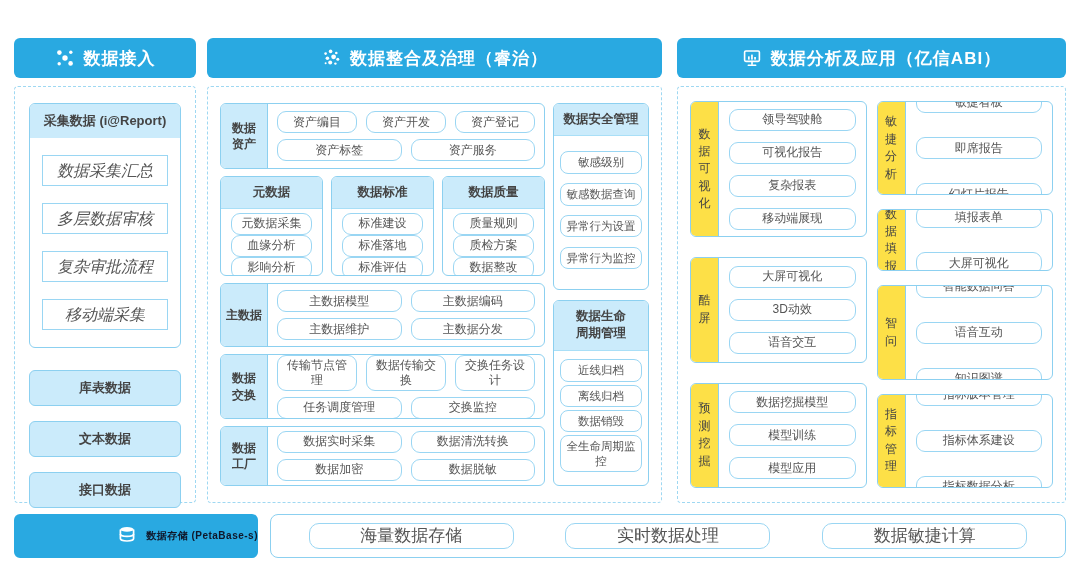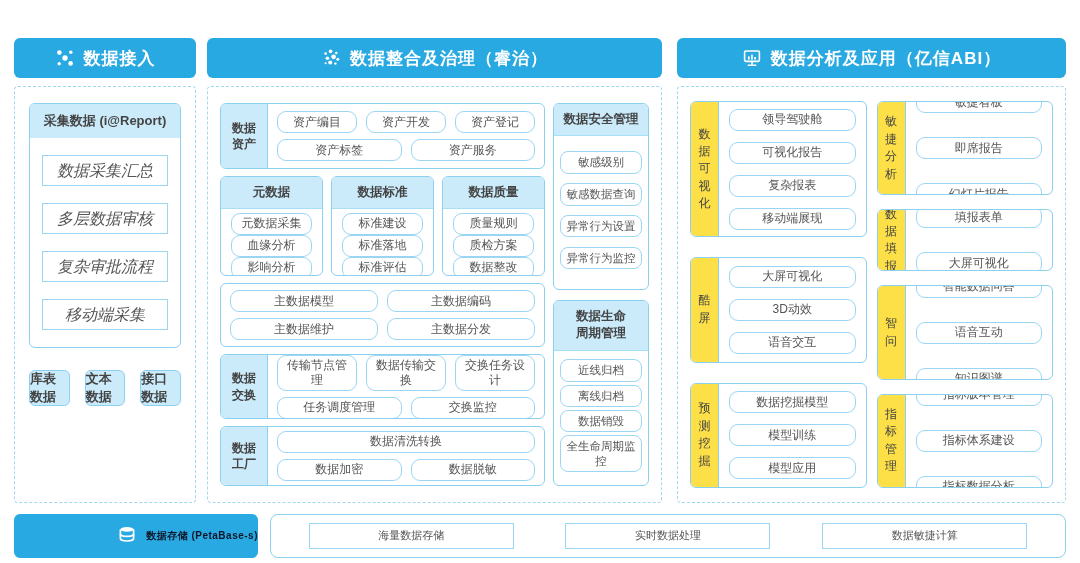--- a/index.html
+++ b/index.html
@@ -20,21 +20,21 @@
 
   
   .group{border:1px solid #8CD0F0;border-radius:6px;background:#fff;overflow:hidden;}
   .group-hd{background:#CBEBFB;text-align:center;font-size:13px;font-weight:600;padding:8px 4px;color:#444;}
   .pill{box-sizing:border-box;border:1px solid #9AD6F3;border-radius:9px;background:#fff;display:flex;align-items:center;justify-content:center;text-align:center;font-size:12px;color:#555;min-height:22px;padding:2px 4px;line-height:1.25;}
 
   
   .panel.left{padding:16px 14px;}
   .collect-bd{padding:17px 12px;display:flex;flex-direction:column;gap:17px;}
   .pill.tall{min-height:31px;border-radius:0;font-size:16px;font-style:italic;}
-  .src-list{margin-top:22px;display:flex;gap:15px;}
+  .src-list{margin-top:22px;display:flex;flex-direction:column;gap:15px;}
   .src-box{background:#CBEBFB;border:1px solid #8CD0F0;border-radius:6px;height:34px;display:flex;align-items:center;justify-content:center;font-size:13px;font-weight:600;color:#444;}
 
   
   .panel.mid{padding:16px 12px;}
   .mid-wrap{display:flex;gap:8px;height:100%;}
   .mid-left{flex:1;display:flex;flex-direction:column;gap:7px;min-width:0;}
   .lrow{display:flex;border:1px solid #8CD0F0;border-radius:6px;overflow:hidden;background:#fff;}
   .h-asset{height:66px;} .h-master{height:64px;} .h-exchange{height:64px;} .h-factory{height:60px;}
   .row-label{width:46px;flex:none;background:#CBEBFB;border-right:1px solid #8CD0F0;display:flex;align-items:center;justify-content:center;font-size:12px;font-weight:600;color:#444;}
   .row-label .w2{display:inline-block;width:26px;word-break:break-all;line-height:1.35;text-align:center;}
@@ -59,21 +59,21 @@
   .rgroup{display:flex;border:1px solid #8CD0F0;border-radius:6px;overflow:hidden;background:#fff;}
   .r-label{width:27px;flex:none;background:#fde047;border-right:1px solid #8CD0F0;display:flex;align-items:center;justify-content:center;font-size:12px;font-weight:400;color:#444;padding:6px 0;}
   .r-label .w1{display:inline-block;width:13px;word-break:break-all;line-height:1.45;text-align:center;}
   .r-body{flex:1;display:flex;flex-direction:column;justify-content:center;padding:9px 10px;gap:24px;min-width:0;}
   .r-col.c1 .r-body{gap:11px;padding:12px 10px;}
 
   
   .bottom-row{margin-top:11px;display:flex;align-items:center;}
   .storage-btn{width:244px;flex:none;height:44px;background:#29A9E1;border-radius:6px;color:#0f172a;display:flex;align-items:center;justify-content:flex-end;gap:9px;font-size:10px;font-weight:bold;letter-spacing:.5px;}
   .storage-box{flex:1;margin-left:12px;height:44px;box-sizing:border-box;border:1px solid #8CD0F0;border-radius:8px;display:flex;align-items:center;justify-content:space-around;padding:0 12px;background:#fff;}
-  .storage-box .pill{width:205px;height:26px;border-radius:0;font-size:11px;flex:none;}
+  .storage-box .pill{width:205px;height:26px;border-radius:10px;font-size:17px;flex:none;}
 </style>
 </head>
 <body>
 
 <div class="page">
 
   <div class="row">
     <div class="hdr w-left">
       <span>
         <svg width="20" height="20" viewBox="0 0 20 20">
@@ -181,20 +181,23 @@
               <div class="vg-hd">数据质量</div>
               <div class="vg-bd">
                 <div class="pill">质量规则</div>
                 <div class="pill">质检方案</div>
                 <div class="pill">数据整改</div>
               </div>
             </div>
           </div>
 
           <div class="lrow h-master">
+            <div class="row-label">
+                <span>主数据</span>
+              </div>
             <div class="row-body">
               <div class="prow">
                 <div class="pill">主数据模型</div>
                 <div class="pill">主数据编码</div>
               </div>
               <div class="prow">
                 <div class="pill">主数据维护</div>
                 <div class="pill">主数据分发</div>
               </div>
             </div>
@@ -216,20 +219,21 @@
               </div>
             </div>
           </div>
 
           <div class="lrow h-factory">
             <div class="row-label">
                 <span class="w2">数据工厂</span>
               </div>
             <div class="row-body">
               <div class="prow">
+                <div class="pill">数据实时采集</div>
                 <div class="pill">数据清洗转换</div>
               </div>
               <div class="prow">
                 <div class="pill">数据加密</div>
                 <div class="pill">数据脱敏</div>
               </div>
             </div>
           </div>
 
         </div>

